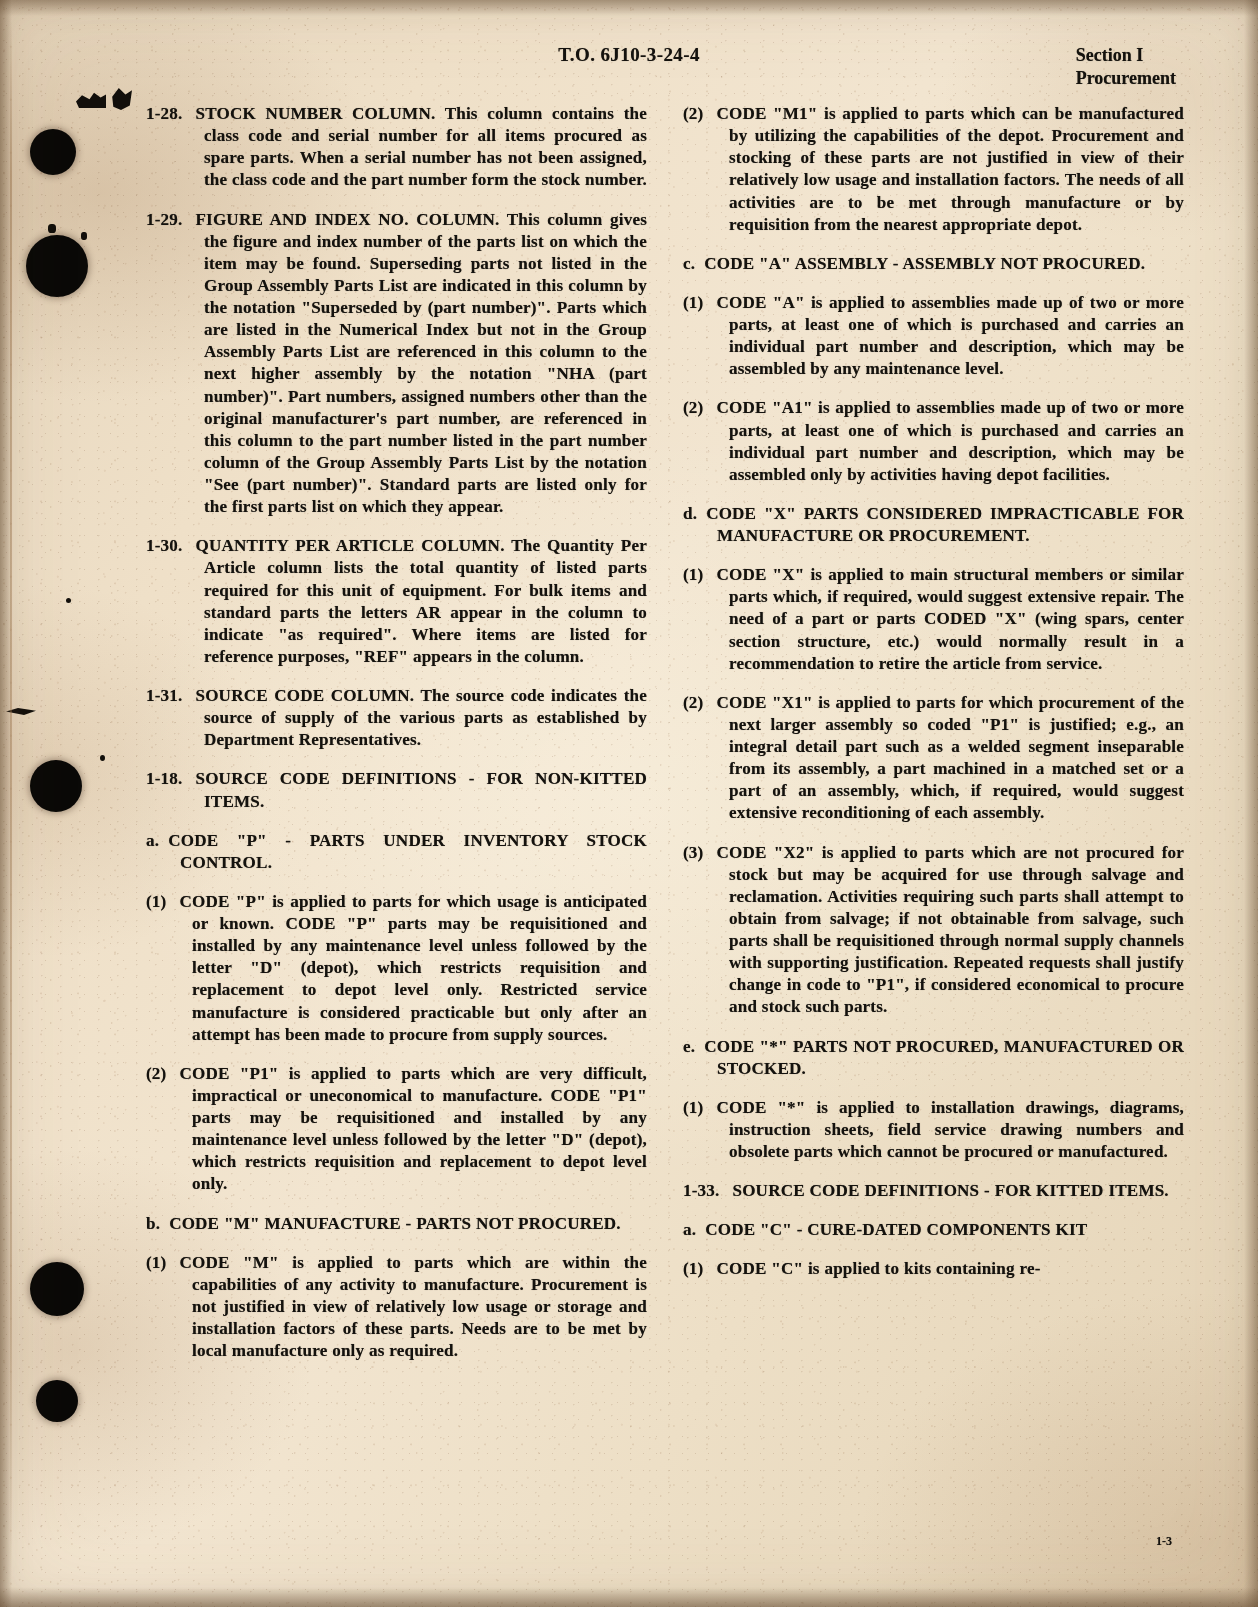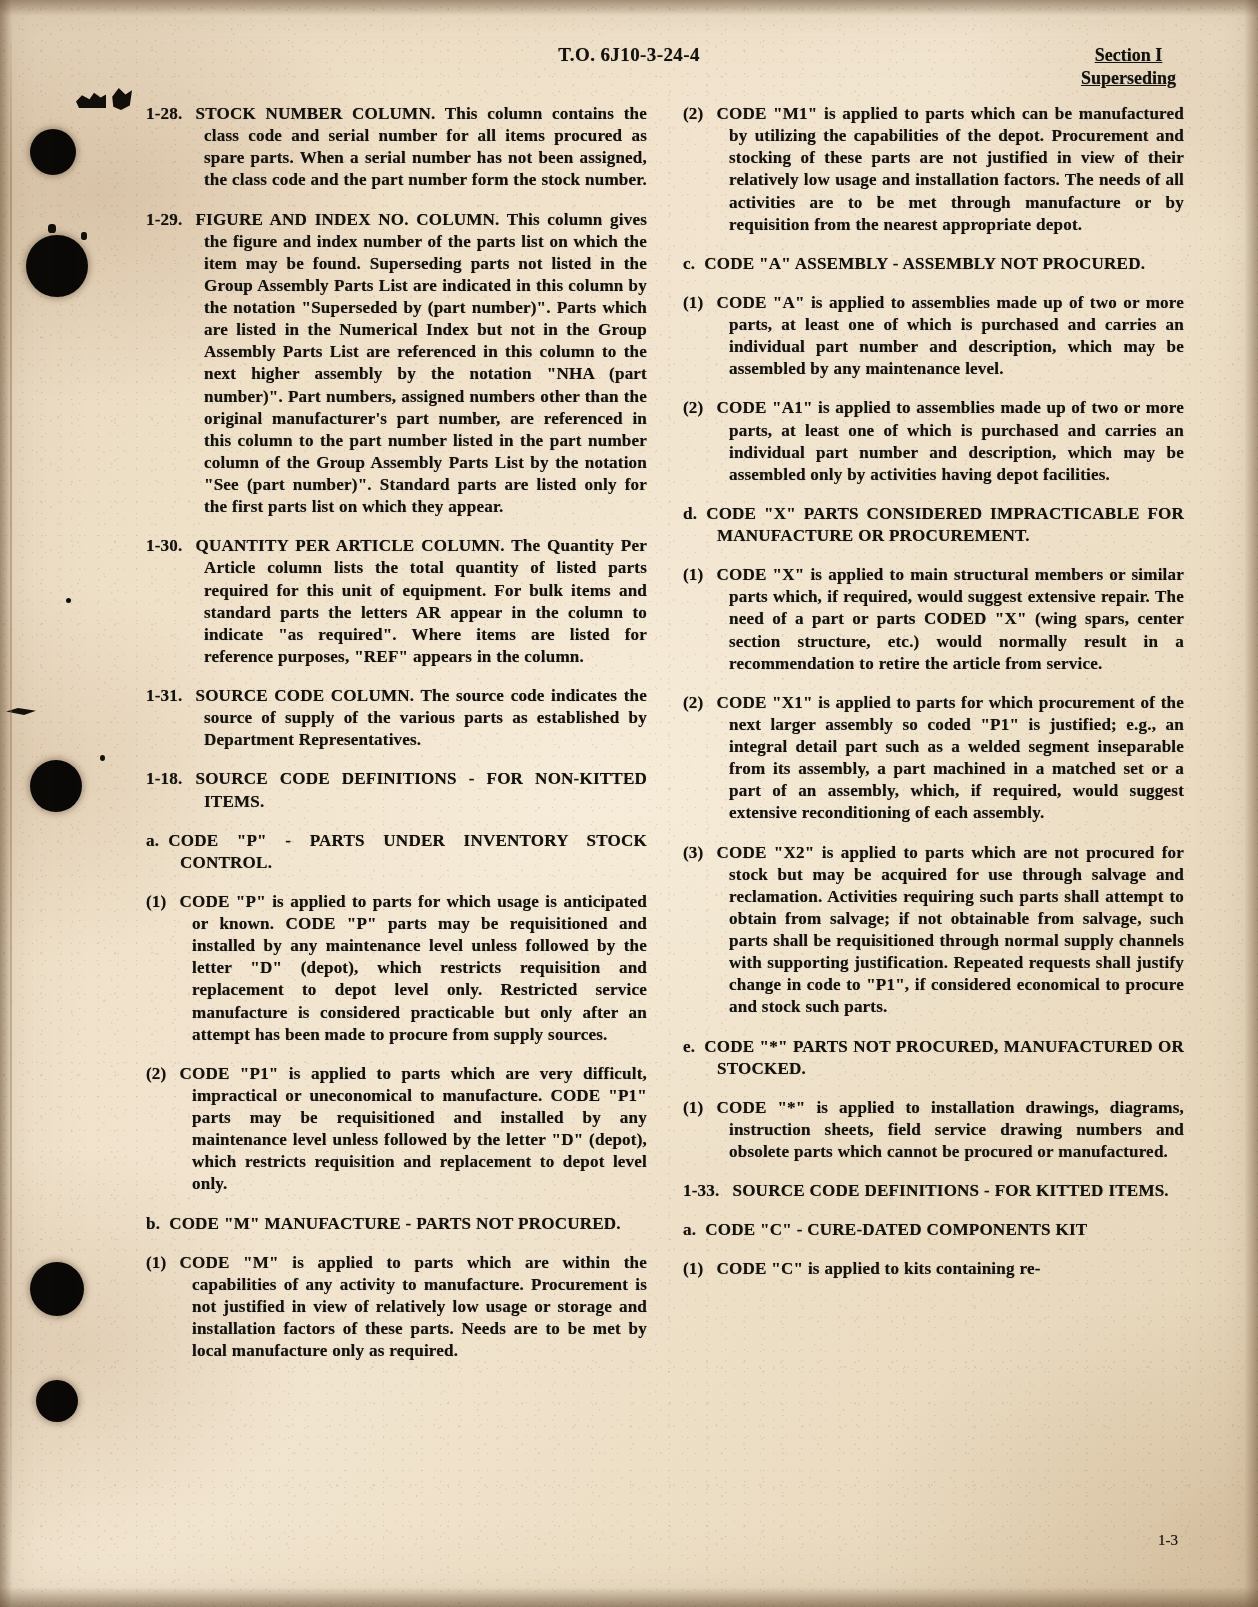--- a/index.html
+++ b/index.html
@@ -125,25 +125,24 @@
     left: 0; right: 0;
     text-align: center;
     font-weight: bold;
     font-size: 19px;
     letter-spacing: 0.4px;
   }
   .hdr-right {
     position: absolute;
     right: 82px;
     top: 0;
-    text-align: center;
+    text-align: left;
     font-weight: bold;
     font-size: 18px;
     line-height: 1.28;
-    text-decoration: underline;
   }
 
   .cols {
     position: absolute;
     top: 103px;
     left: 146px;
     width: 1048px;
     display: flex;
     gap: 36px;
   }
@@ -174,24 +173,24 @@
   .lvl-paren {
     padding-left: 46px;
     text-indent: -46px;
     margin-left: 38px;
   }
   .tab { display: inline-block; width: 13px; }
   .tab-sm { display: inline-block; width: 9px; }
 
   .pagenum {
     position: absolute;
-    right: 80px;
+    right: 86px;
     bottom: 58px;
-    font-weight: normal;
-    font-size: 15px;
+    font-weight: bold;
+    font-size: 12px;
   }
 
   
   .content {
     text-shadow: 0 0 0.7px rgba(30,22,14,0.55);
   }
 </style>
 </head>
 <body>
 
@@ -220,21 +219,21 @@
   <div class="edge-left"></div>
   <div class="edge-right"></div>
   <div class="binding-line"></div>
 
   <div class="content">
 
     <div class="hdr">
       <div class="hdr-doc">T.O. 6J10-3-24-4</div>
       <div class="hdr-right">
         <div>Section I</div>
-        <div>Superseding</div>
+        <div>Procurement</div>
       </div>
     </div>
 
     <div class="cols">
       <div class="col">
           <p class="para lvl-num"><span>1-28.</span><span class="tab"></span><span>STOCK NUMBER COLUMN.  This column contains the class code and serial number for all items procured as spare parts.  When a serial number has not been assigned, the class code and the part number form the stock number.</span></p>
           <p class="para lvl-num"><span>1-29.</span><span class="tab"></span><span>FIGURE AND INDEX NO. COLUMN.  This column gives the figure and index number of the parts list on which the item may be found.  Superseding parts not listed in the Group Assembly Parts List are indicated in this column by the notation "Superseded by (part number)".  Parts which are listed in the Numerical Index but not in the Group Assembly Parts List are referenced in this column to the next higher assembly by the notation "NHA (part number)".  Part numbers, assigned numbers other than the original manufacturer's part number, are referenced in this column to the part number listed in the part number column of the Group Assembly Parts List by the notation "See (part number)".  Standard parts are listed only for the first parts list on which they appear.</span></p>
           <p class="para lvl-num"><span>1-30.</span><span class="tab"></span><span>QUANTITY PER ARTICLE COLUMN.  The Quantity Per Article column lists the total quantity of listed parts required for this unit of equipment.  For bulk items and standard parts the letters AR appear in the column to indicate "as required".  Where items are listed for reference purposes, "REF" appears in the column.</span></p>
           <p class="para lvl-num"><span>1-31.</span><span class="tab"></span><span>SOURCE CODE COLUMN.  The source code indicates the source of supply of the various parts as established by Department Representatives.</span></p>
           <p class="para lvl-num"><span>1-18.</span><span class="tab"></span><span>SOURCE CODE DEFINITIONS - FOR NON-KITTED ITEMS.</span></p>

